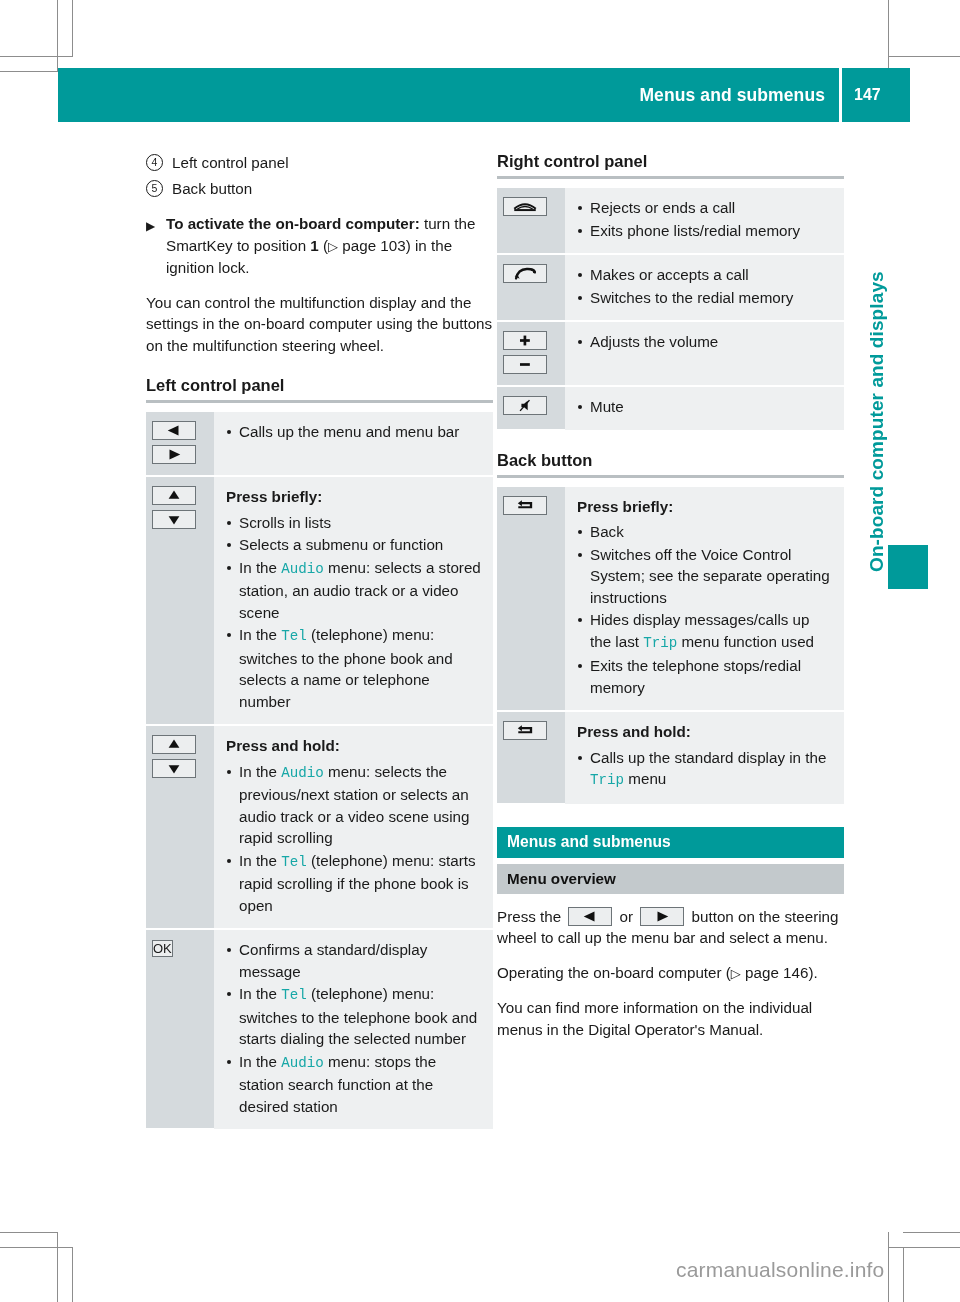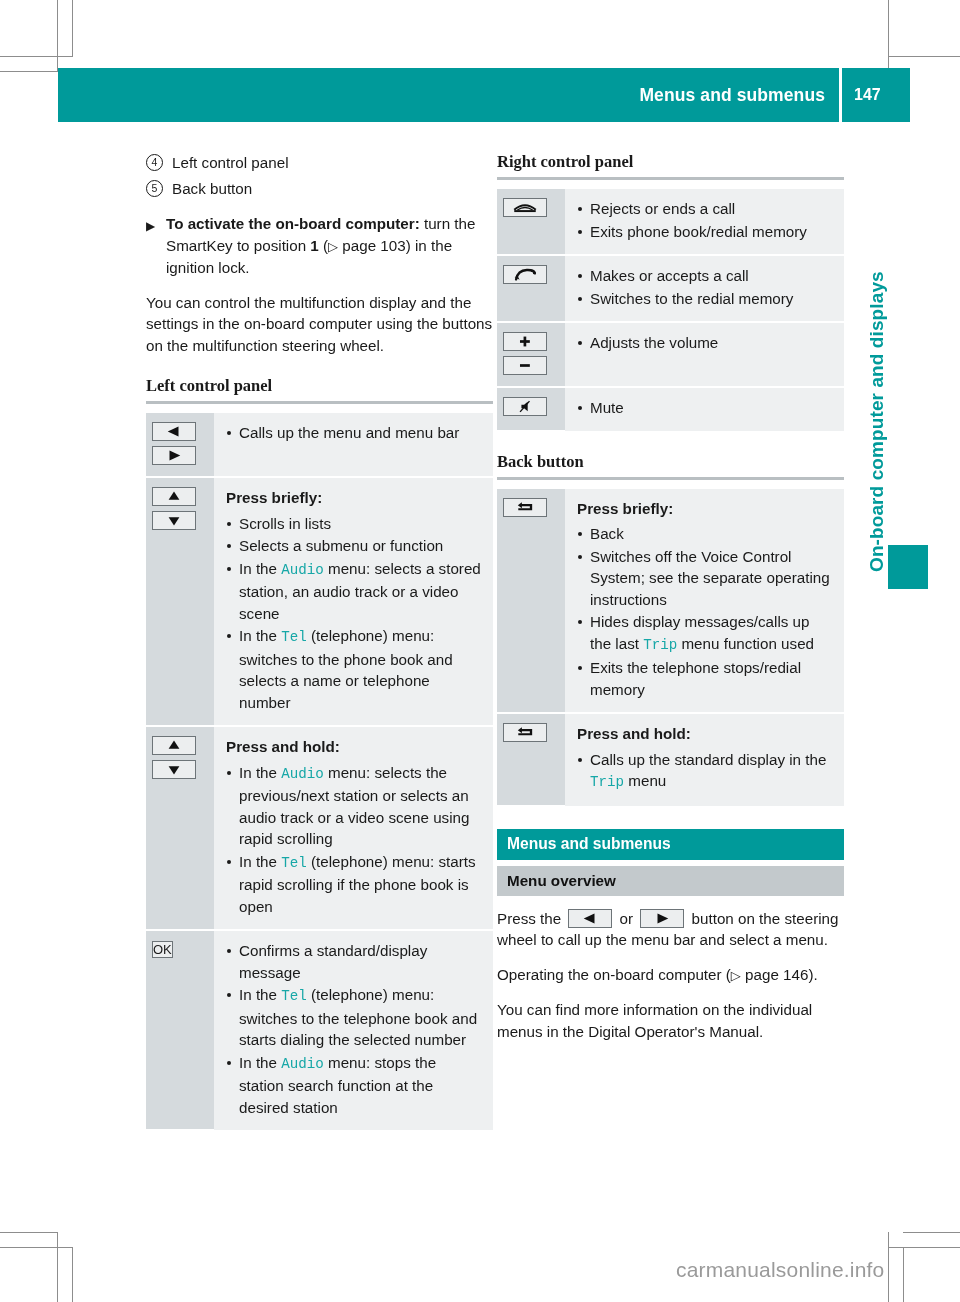--- a/index.html
+++ b/index.html
@@ -143,21 +143,20 @@
   }
   .instr-mark { width: 20px; flex: none; font-size: 12px; padding-top: 3px; }
   .instr-text { flex: 1; }
 
   
   h2.sub {
     margin: 20px 0 0 0;
     font-size: 16.5px;
     font-weight: bold;
     padding-bottom: 5px;
-    font-family: Liberation Serif, serif;
   }
   .rule {
     height: 3px;
     background: #b9bfc2;
     margin-bottom: 9px;
   }
 
   
   .bar-teal {
     background: #009a9a;
@@ -412,21 +411,21 @@
             <path d="M10 12 Q22 2 34 12" stroke="#111" stroke-width="2.4" fill="none"></path>
             <path d="M13.5 12.3 Q22 6.5 30.5 12.3" stroke="#111" stroke-width="1.6" fill="none"></path>
             <rect x="10" y="12.4" width="24" height="2.2" fill="#111"></rect>
           </svg>
               </span>
             </span>
         </td>
         <td class="tcell">
           <ul class="dots">
             <li>Rejects or ends a call</li>
-            <li>Exits phone book/redial memory</li>
+            <li>Exits phone lists/redial memory</li>
           </ul>
         </td>
       </tr>
 
       <tr>
         <td class="icell">
           <span class="key" style="margin-bottom:0;">
               <span class="g">
                 <svg viewBox="0 0 44 19">
             <path d="M12 15 Q14 5 24 4.5 Q32 4.2 33 8" stroke="#111" stroke-width="2.6" fill="none" stroke-linecap="round"></path>

